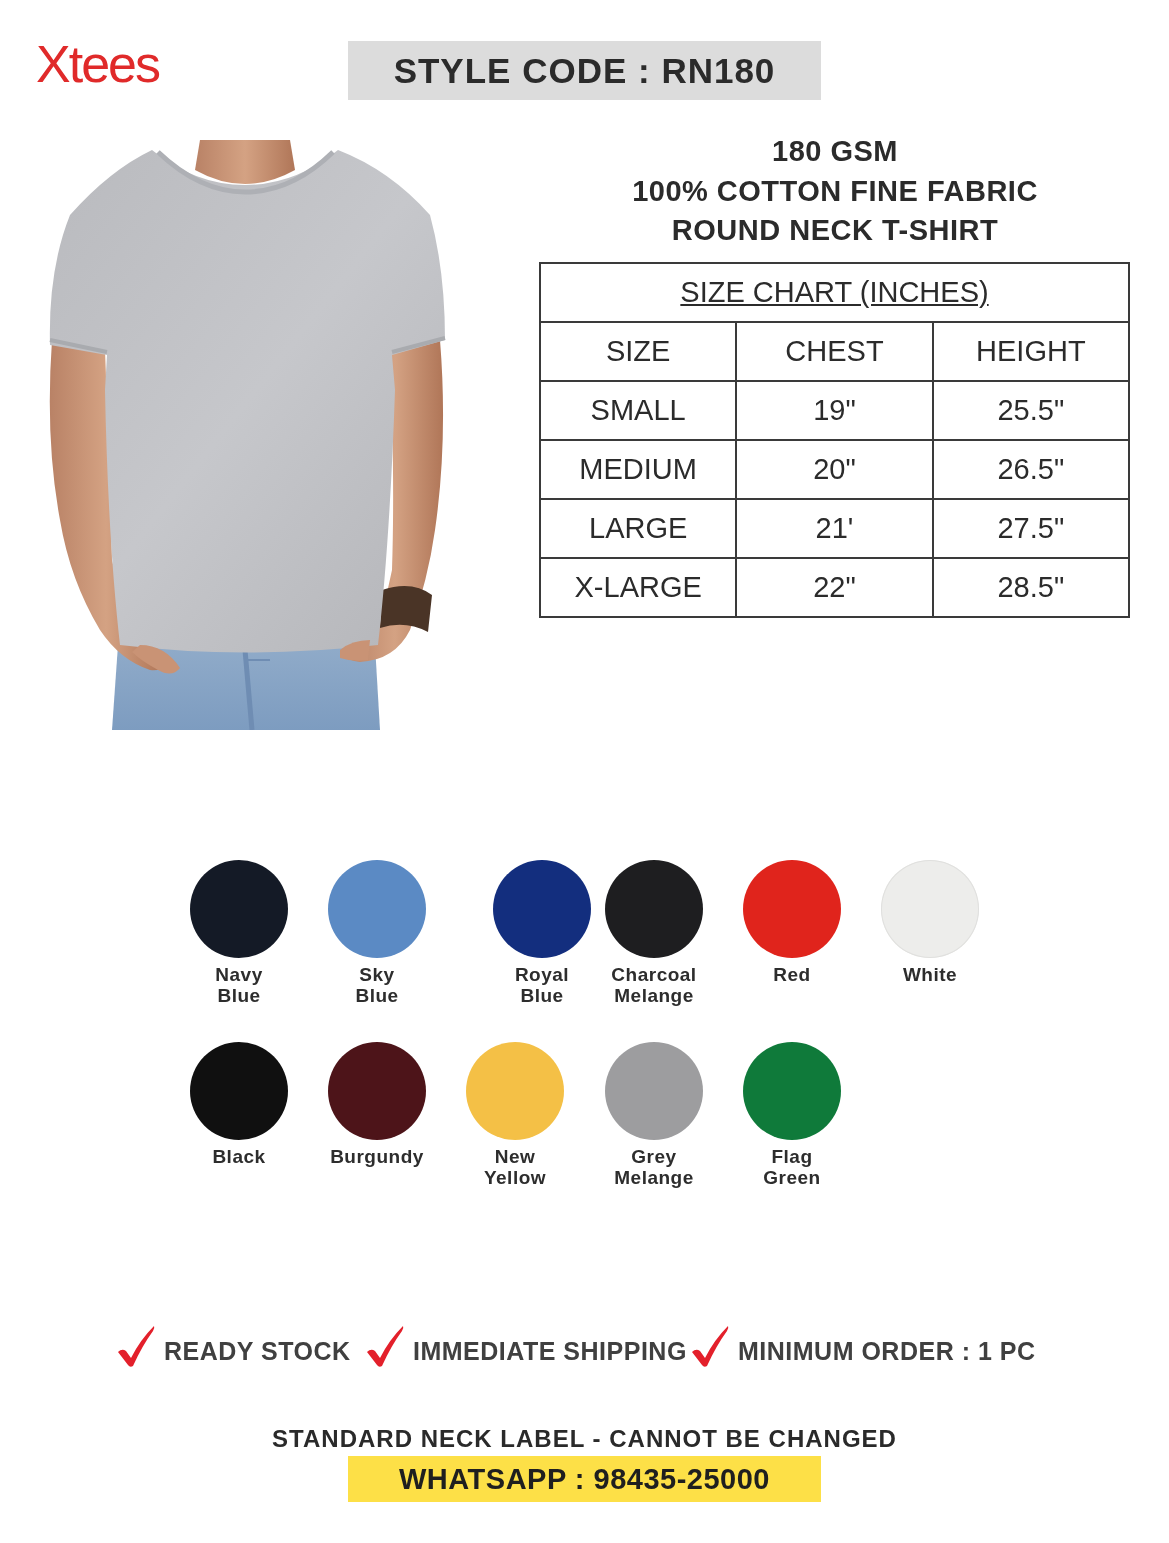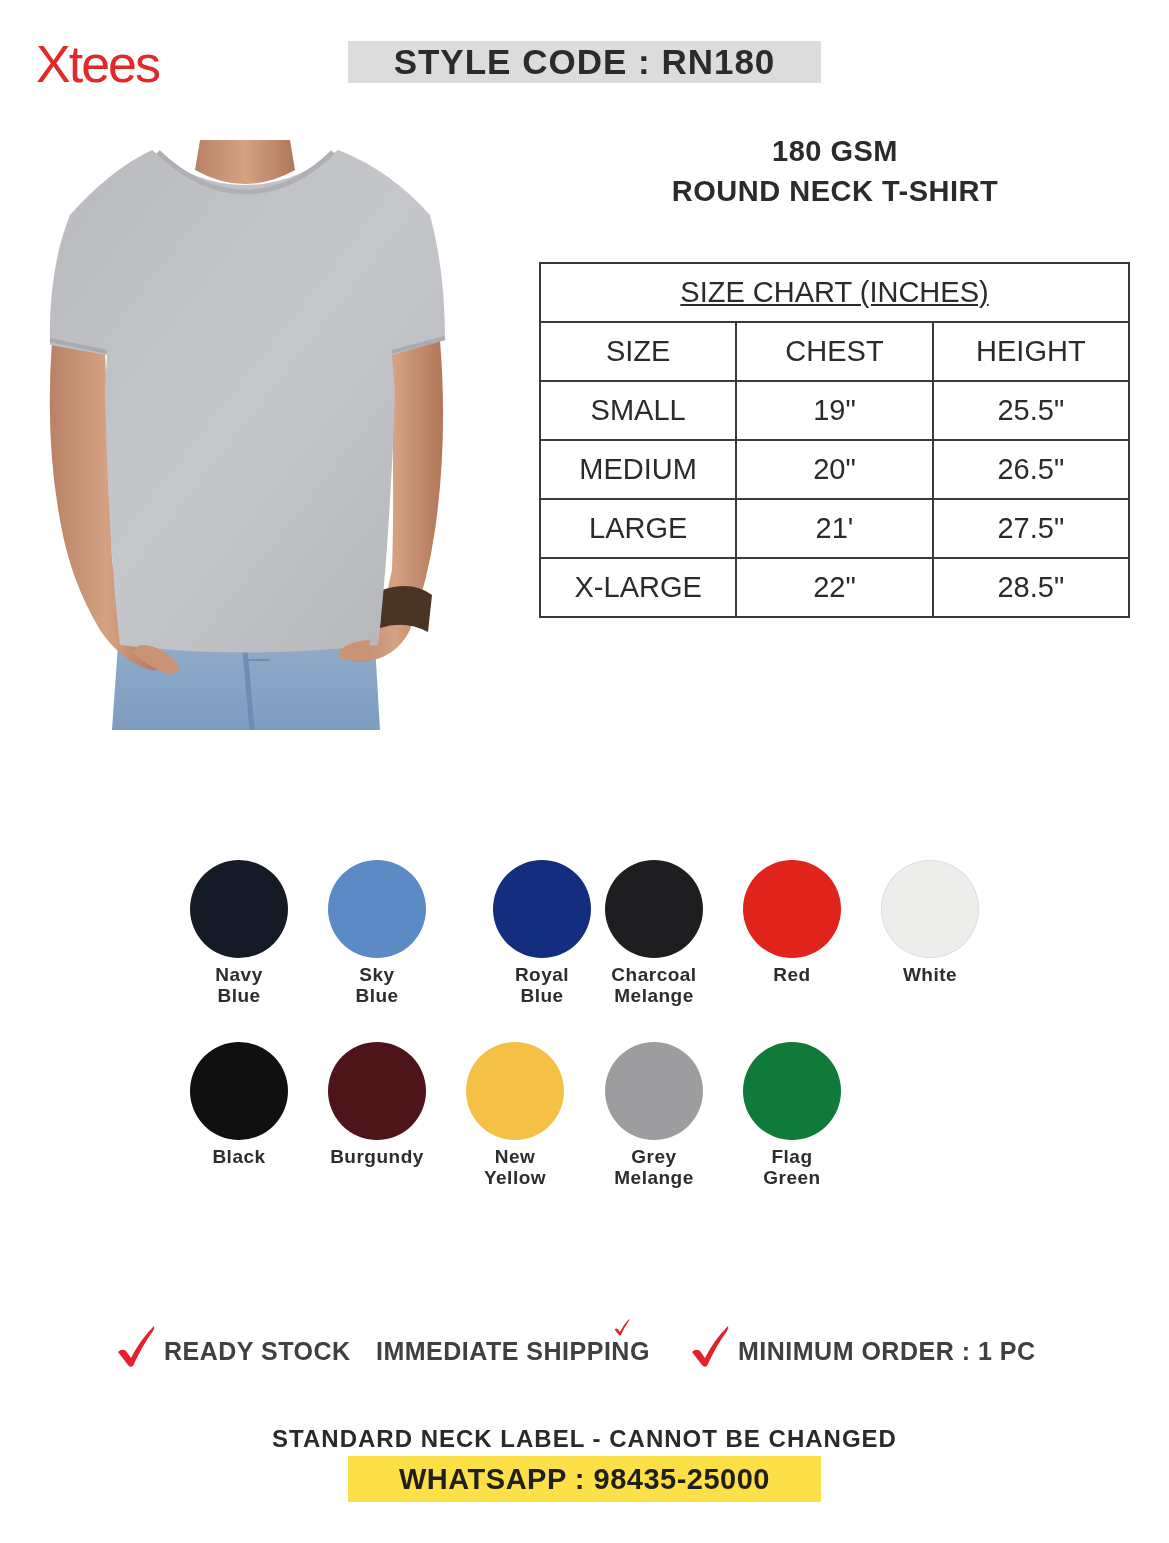--- a/index.html
+++ b/index.html
@@ -1,21 +1,21 @@
 <!DOCTYPE html>
 <html><head>
 <meta charset="utf-8">
 <style>
   * { box-sizing: border-box; margin: 0; padding: 0; }
   html, body { width: 1169px; height: 1543px; background: #ffffff; }
   body { position: relative; font-family: "Liberation Sans", sans-serif; color: #2a2a2a; overflow: hidden; }
 
   .logo { position: absolute; left: 36px; top: 38px; font-family: "Liberation Sans", sans-serif; font-size: 52px; color: #e02a2a; letter-spacing: -2px; font-weight: 400; line-height: 1; }
 
-  .style-code { position: absolute; left: 348px; top: 41px; width: 473px; height: 42px; background: #dcdcdc; display: flex; align-items: center; justify-content: center; font-size: 35px; font-weight: 700; color: #2b2b2b; letter-spacing: 1px; }
+  .style-code { position: absolute; left: 348px; top: 41px; width: 473px; height: 59px; background: #dcdcdc; display: flex; align-items: center; justify-content: center; font-size: 35px; font-weight: 700; color: #2b2b2b; letter-spacing: 1px; }
 
   .product-photo { position: absolute; left: 40px; top: 140px; width: 415px; height: 590px; overflow: hidden; background: #ffffff; }
 
   .specs { position: absolute; left: 540px; top: 132px; width: 590px; text-align: center; }
   .specs div { font-size: 29px; font-weight: 700; line-height: 39.5px; color: #2b2b2b; letter-spacing: 0.5px; }
 
   table.size-chart { position: absolute; left: 539px; top: 262px; width: 591px; border-collapse: collapse; }
   table.size-chart td, table.size-chart th { border: 2px solid #3a3a3a; height: 59px; text-align: center; font-weight: 400; font-size: 29px; color: #2b2b2b; font-family: "Liberation Sans Narrow", "Liberation Sans", sans-serif; }
   table.size-chart th.title { font-weight: 400; text-decoration: underline; }
   table.size-chart .col { width: 33.33%; }
@@ -79,20 +79,21 @@
     <path d="M10 200 L67 212" stroke="#a9abaf" stroke-width="4"></path>
     <path d="M352 212 L405 198" stroke="#a9abaf" stroke-width="4"></path>
 
     <path d="M100 505 Q125 505 140 528 Q132 538 118 530 Q100 520 92 512 Z" fill="#c99375"></path>
     <path d="M300 510 Q312 500 330 500 L328 520 Q312 522 300 518 Z" fill="#c99375"></path>
   </svg>
 </div>
 
 <div class="specs">
   <div>180 GSM</div>
+  <div>100% COTTON FINE FABRIC</div>
   <div>ROUND NECK T-SHIRT</div>
 </div>
 
 <table class="size-chart">
   <tbody>
       <tr>
     <th class="title" colspan="3">SIZE CHART (INCHES)</th>
   </tr>
   <tr>
     <th class="col">SIZE</th>
@@ -177,21 +178,21 @@
   </div>
 </div>
 
 <div class="features">
   <div class="feature" style="left:116px;">
     <svg class="check" viewBox="0 0 40 44">
       <path d="M2 28 Q6 24 10 27 L15 34 Q24 16 38 2 Q39 4 37 7 Q26 22 17 42 Q14 44 12 41 Z" fill="#e3202b"></path>
     </svg>
     <span class="text">READY STOCK</span>
   </div>
-  <div class="feature" style="left:376px;flex-direction:column;">
+  <div class="feature" style="left:365px;">
     <svg class="check" viewBox="0 0 40 44">
       <path d="M2 28 Q6 24 10 27 L15 34 Q24 16 38 2 Q39 4 37 7 Q26 22 17 42 Q14 44 12 41 Z" fill="#e3202b"></path>
     </svg>
     <span class="text">IMMEDIATE SHIPPING</span>
   </div>
   <div class="feature" style="left:690px;">
     <svg class="check" viewBox="0 0 40 44">
       <path d="M2 28 Q6 24 10 27 L15 34 Q24 16 38 2 Q39 4 37 7 Q26 22 17 42 Q14 44 12 41 Z" fill="#e3202b"></path>
     </svg>
     <span class="text">MINIMUM ORDER : 1 PC</span>

